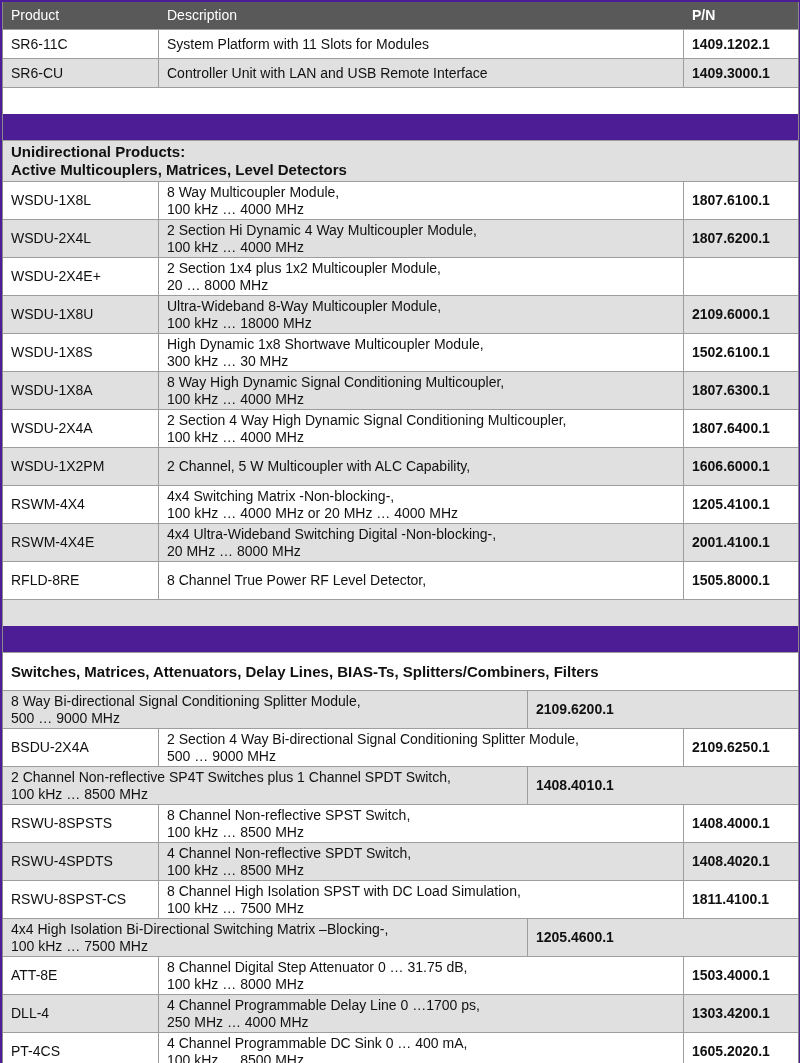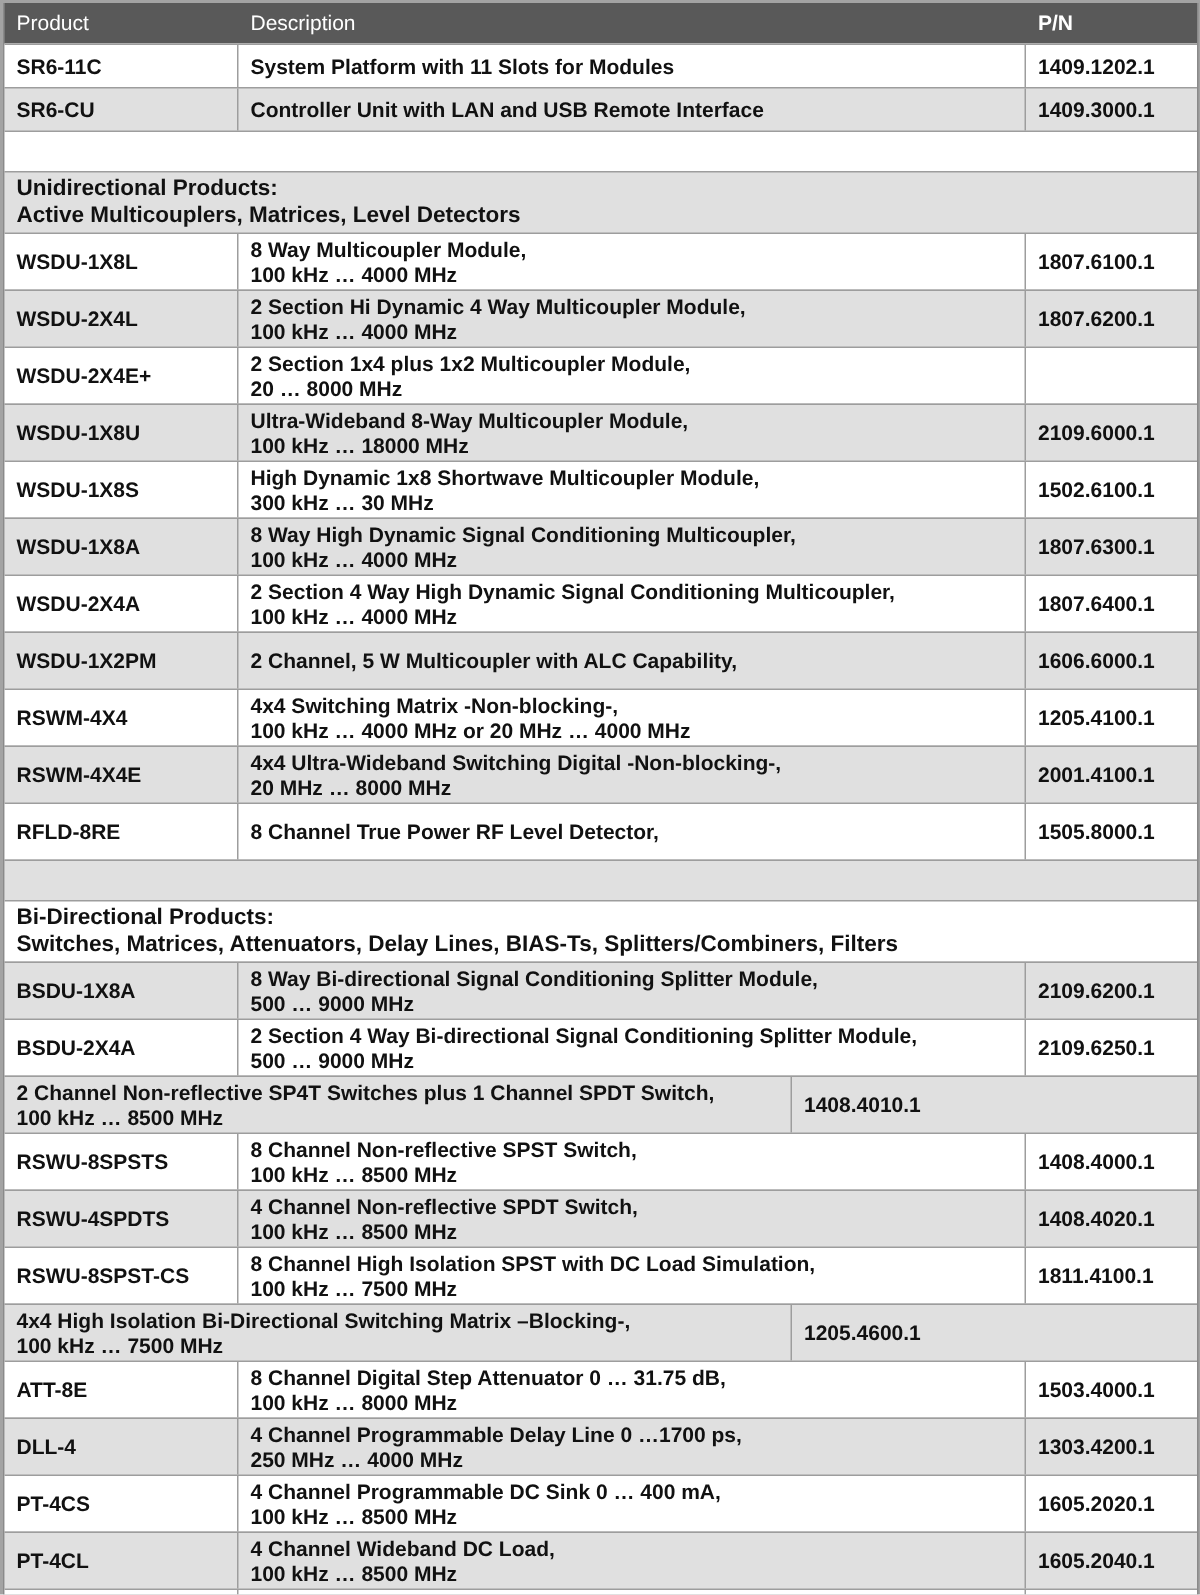--- a/index.html
+++ b/index.html
@@ -7,21 +7,21 @@
     padding: 0;
     background: #ffffff;
     width: 800px;
     font-family: "Liberation Sans", sans-serif;
     color: #111111;
   }
   .page {
     position: relative;
     width: 800px;
     height: 1063px;
-    background: #a3a3a3;
+    background: #4c1d95;
     overflow: hidden;
   }
   .table {
     position: absolute;
     top: 2px;
     left: 2px;
     width: 795px;
     border: 1px solid #8a8a8a;
     border-top: none;
     box-sizing: content-box;
@@ -64,36 +64,36 @@
     border-top: 1px solid var(--border, #9d9d9d);
     background: var(--row-bg, #ffffff);
     min-height: 37px;
   }
   .row.shade { background: var(--stripe-bg, #e0e0e0); }
   .row.single { min-height: 28px; }
   .row:last-child { min-height: 30px; }
   .row .col-product,
   .row .col-desc {
     border-right: 1px solid var(--border, #9d9d9d);
-    font-weight: bold;
   }
   
   .row.gap {
     min-height: 26px;
   }
   
   .row.section {
     min-height: 38px;
     flex-direction: column;
     justify-content: center;
     padding: 2px 8px;
     box-sizing: border-box;
     font-weight: bold;
     font-size: 15px;
     line-height: 18px;
+    margin-top: 26px;
   }
   .desc-line, .section-line, .cell-text { white-space: nowrap; }
 </style>
 </head>
 <body>
 
 <div class="page">
   <div class="table">
     <div class="thead">
       <div class="cell col-product">Product</div>
@@ -250,27 +250,23 @@
           </div>
           <div class="cell col-desc">
             <div class="desc-line">8 Channel True Power RF Level Detector,</div>
           </div>
           <div class="cell col-pn">
             <div class="cell-text">1505.8000.1</div>
           </div>
         </div>
         <div class="row gap shade"></div>
         <div class="row section">
-          <div class="section-line">Bi-Directional Products:</div>
           <div class="section-line">Switches, Matrices, Attenuators, Delay Lines, BIAS-Ts, Splitters/Combiners, Filters</div>
         </div>
         <div class="row shade">
-          <div class="cell col-product">
-            <div class="cell-text">BSDU-1X8A</div>
-          </div>
           <div class="cell col-desc">
             <div class="desc-line">8 Way Bi-directional Signal Conditioning Splitter Module,</div>
             <div class="desc-line">500 … 9000 MHz</div>
           </div>
           <div class="cell col-pn">
             <div class="cell-text">2109.6200.1</div>
           </div>
         </div>
         <div class="row">
           <div class="cell col-product">

